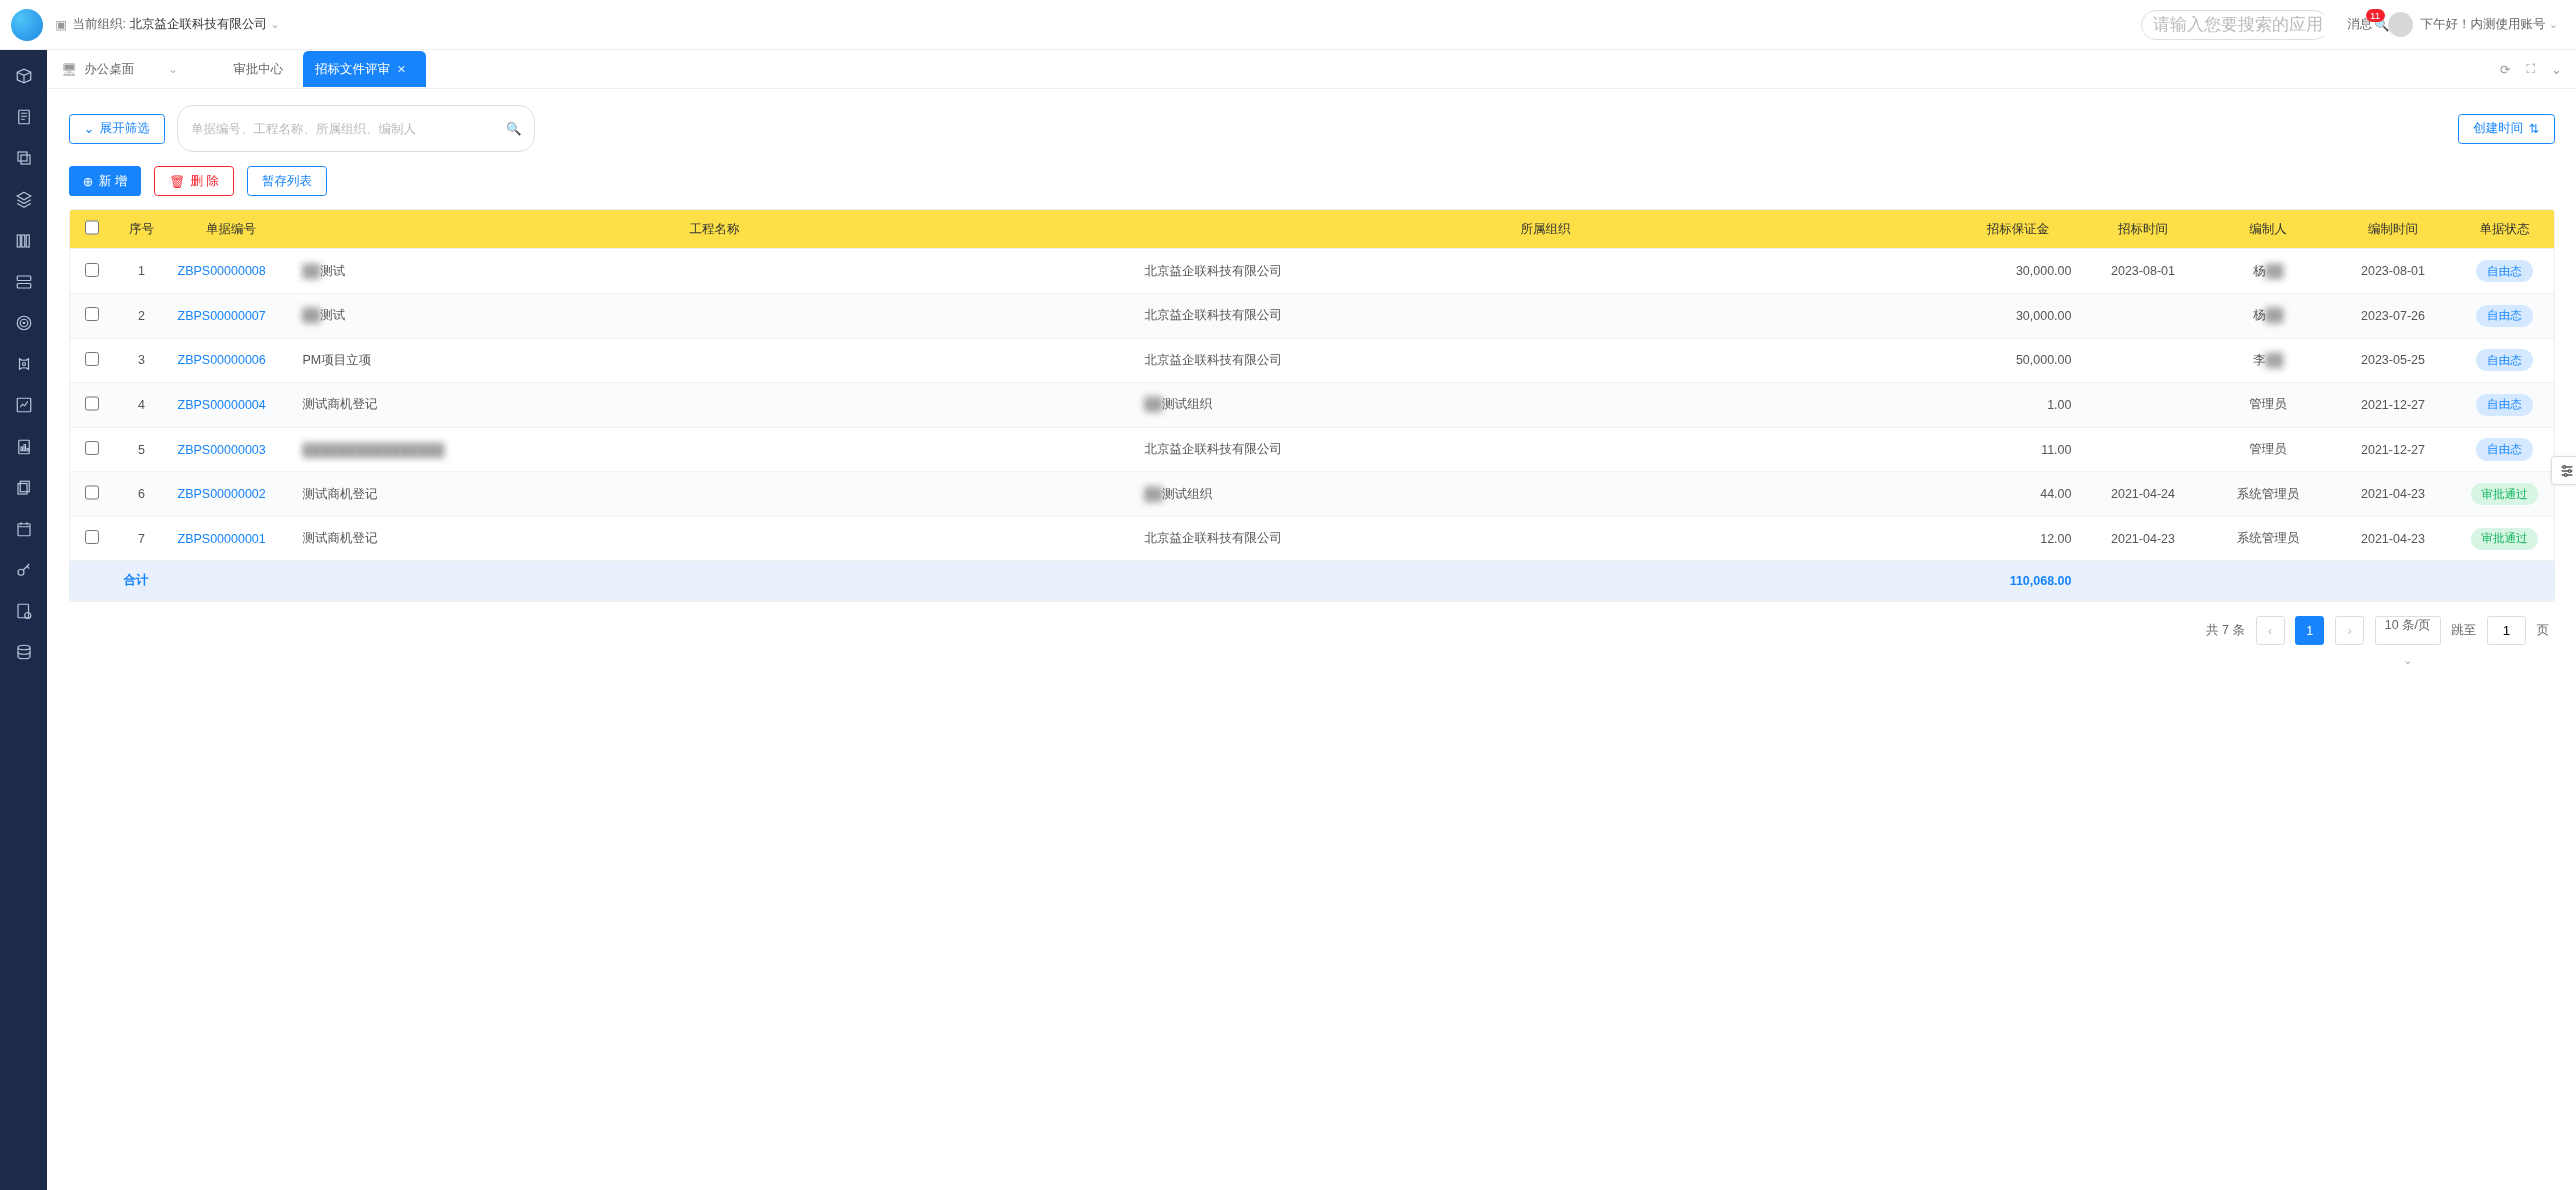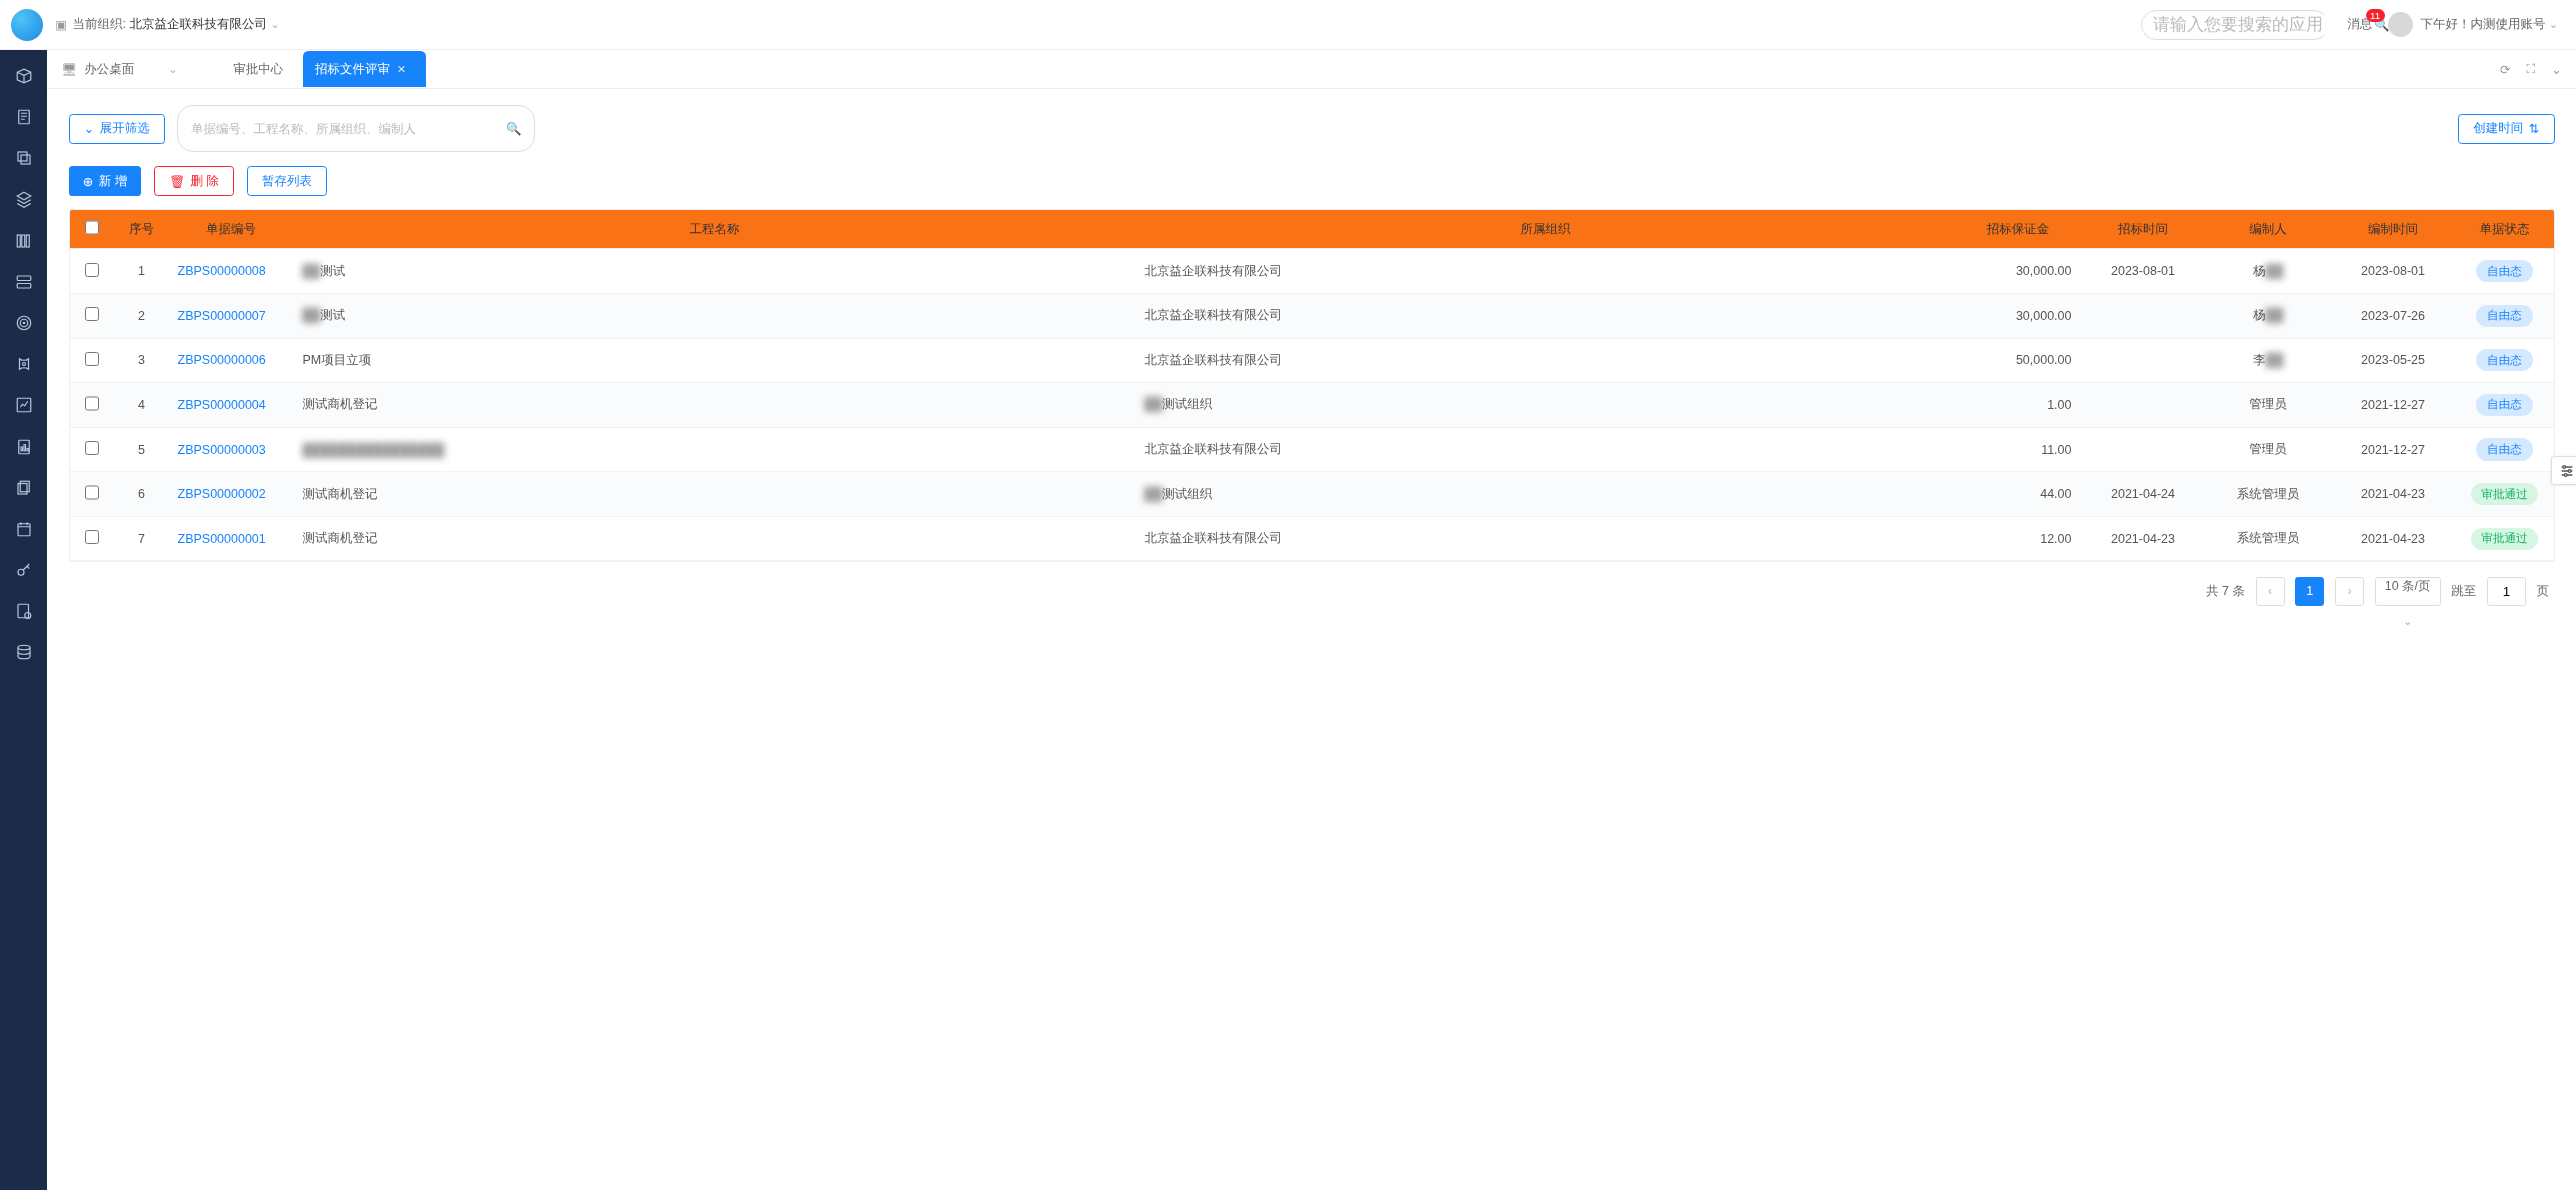--- a/index.html
+++ b/index.html
@@ -50,21 +50,21 @@
   .sort-btn { margin-left: auto; border: 0.9px solid #1784fc; color: #1784fc; background: #fff; }
   
   .toolbar2 { display: flex; align-items: center; gap: 12.5px; margin-top: 14.3px; margin-bottom: 12.5px; }
   .btn-primary { background: #1784fc; color: #fff; border: none; }
   .btn-danger { border: 0.9px solid #f5222d; color: #f5222d; background: #fff; }
   .btn-outline { border: 0.9px solid #1784fc; color: #1784fc; background: #fff; }
   
   
   .table-wrap { border: 0.9px solid #eee; border-radius: 2.7px; overflow: hidden; }
   table { width: 100%; border-collapse: collapse; }
-  thead th { background: #f97316; font-weight: 500; color: #333; padding: 10.7px 9px; border-bottom: 0.9px solid #eee; font-size: 12.5px; text-align: left; }
+  thead th { background: #fde047; font-weight: 500; color: #333; padding: 10.7px 9px; border-bottom: 0.9px solid #eee; font-size: 12.5px; text-align: left; }
   tbody td { padding: 10.7px 9px; border-bottom: 0.9px solid #f2f2f2; color: #555; }
   tbody tr:nth-child(even) { background: #fafbfc; }
   .chk { width: 14.3px; height: 14.3px; }
   .col-chk { width: 45px; text-align: center; }
   .col-seq { width: 54px; text-align: center; }
   th.col-id, td.col-id { width: 125px; }
   .link { color: #1784fc; cursor: pointer; }
   .blur { color: transparent; text-shadow: 0 0 7.2px rgba(0,0,0,.4); user-select: none; }
   .num { text-align: right; }
   th.num { text-align: right; }
@@ -358,20 +358,29 @@
     <td class="col-seq">7</td>
     <td class="col-id"><span class="link">ZBPS00000001</span></td>
     <td>测试商机登记</td>
     <td>北京益企联科技有限公司</td>
     <td class="num col-amount">12.00</td>
     <td class="col-date">2021-04-23</td>
     <td class="col-person">系统管理员</td>
     <td class="col-date">2021-04-23</td>
     <td class="col-status"><span class="tag tag-pass">审批通过</span></td>
   </tr>
+              <tr class="total-row">
+  <td></td>
+  <td colspan="4" style="text-align:left;padding-left:9px">合计</td>
+  <td class="num col-amount">110,068.00</td>
+  <td></td>
+                <td></td>
+                <td></td>
+                <td></td>
+</tr>
             </tbody>
         </table>
       </div>
 
       <div class="pagination">
         <span>共 7 条</span>
         <div class="pg-btn">‹</div>
         <div class="pg-btn active">1</div>
         <div class="pg-btn">›</div>
         <div class="pg-select">

